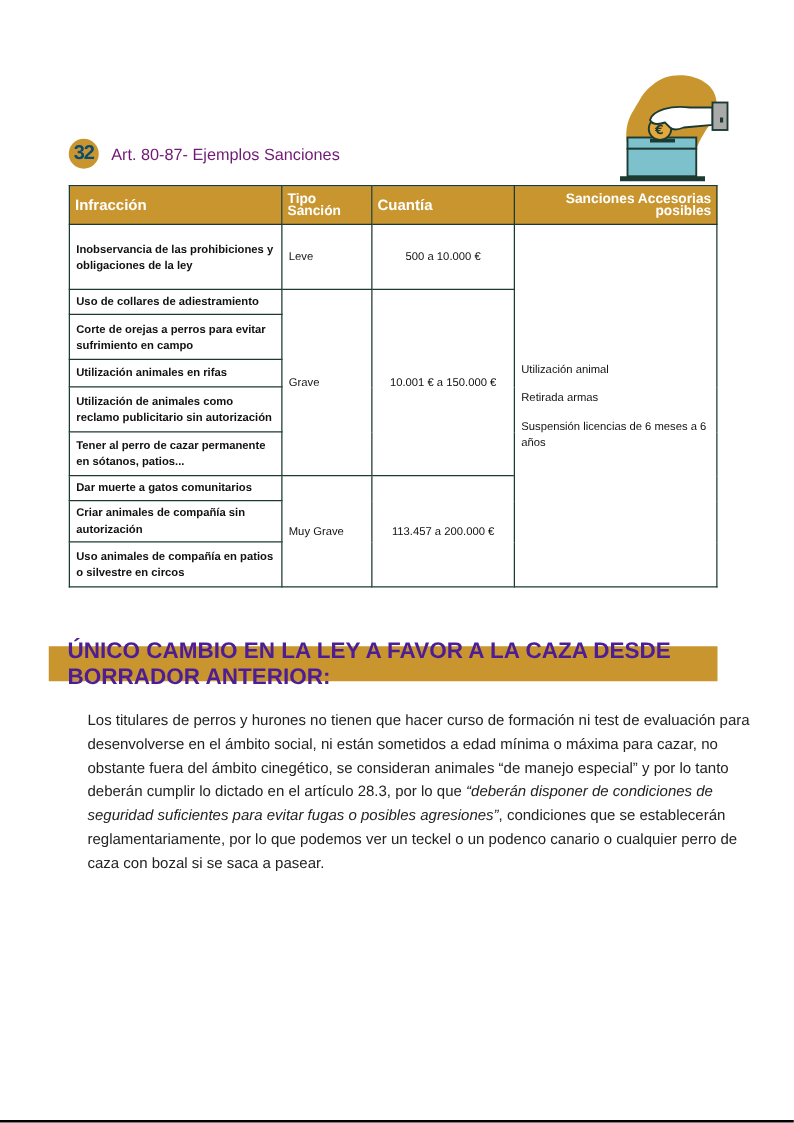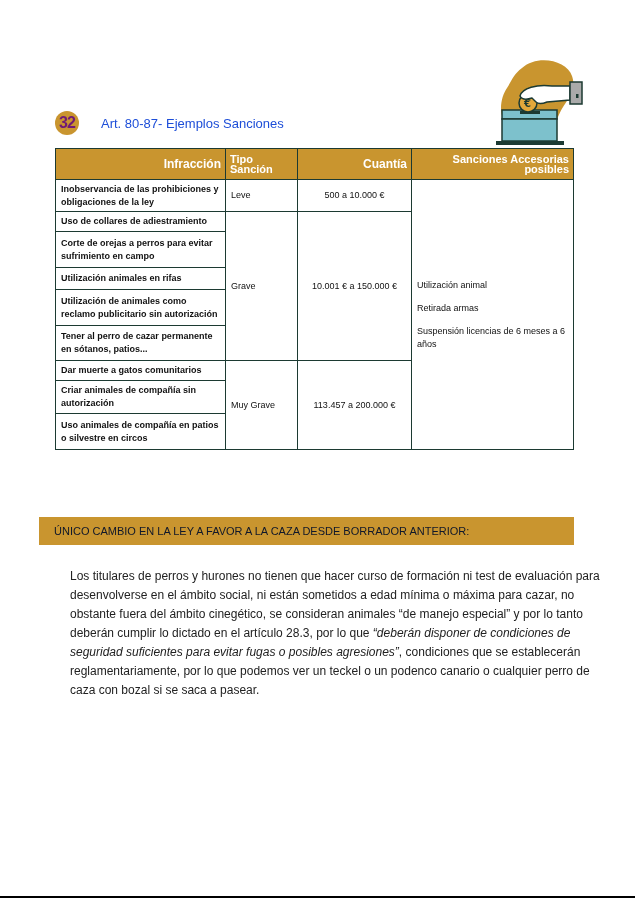--- a/index.html
+++ b/index.html
@@ -3,51 +3,51 @@
 <meta charset="utf-8">
 <style>
   html, body { margin: 0; padding: 0; }
   body {
     width: 635px; height: 898px; background: #ffffff; position: relative;
     font-family: "Liberation Sans", "DejaVu Sans", sans-serif; color: #111;
     overflow: hidden;
   }
   .title-wrap { position: absolute; left: 55px; top: 111px; display: flex; align-items: center; }
   .badge {
-    width: 24px; height: 24px; border-radius: 50%; background: #c9952f; color: #701a75;
+    width: 24px; height: 24px; border-radius: 50%; background: #c9952f; color: #0c4a6e;
     font-weight: bold; font-size: 16px; display: flex; align-items: center; justify-content: center;
     letter-spacing: -1px;
   }
-  .title { margin-left: 22px; font-size: 13px; color: #1d4ed8; }
+  .title { margin-left: 10px; font-size: 13px; color: #701a75; }
   .illustration { position: absolute; left: 492px; top: 58px; width: 100px; height: 94px; }
 
   table.sanc {
     position: absolute; left: 55px; top: 148px; width: 518px; border-collapse: collapse;
     font-size: 9px; table-layout: fixed;
   }
   table.sanc th {
-    background: #c9952f; color: #fff; font-weight: bold; text-align: right;
+    background: #c9952f; color: #fff; font-weight: bold; text-align: left;
     border: 1.3px solid #1c3a32; height: 30px; padding: 0 4px; line-height: 10px;
   }
   table.sanc th.h1 { font-size: 12px; }
   table.sanc th.h2 { font-size: 11px; text-align: left; line-height: 10px; }
   table.sanc th.h3 { font-size: 12px; margin-top: 20px; }
   table.sanc th.h4 { font-size: 11px; text-align: right; line-height: 10px; }
   table.sanc td { border: 1.3px solid #1c3a32; padding: 2px 5px; vertical-align: middle; line-height: 13px; color: #111; }
   td.infr { font-weight: bold; font-size: 9px; color: #222; }
   td.tipo { font-size: 9px; color: #333; }
   td.cuan { font-size: 9px; color: #333; text-align: center; }
   td.acc { font-size: 9px; color: #333; vertical-align: middle; padding-left: 12px; }
   td.acc div { margin: 10px 0; }
 
   .banner {
     position: absolute; left: 39px; top: 517px; width: 535px; height: 28px; background: #c9952f;
     display: flex; align-items: center;
   }
-  .banner span { margin-left: 15px; font-size: 11px; color: #0f172a; }
+  .banner span { margin-left: 15px; font-size: 18px; color: #4c1d95; font-weight: bold; }
 
   .para {
     position: absolute; left: 54px; top: 555px; width: 535px; font-size: 12px; line-height: 19px;
     color: #222;
     margin-left: 16px;
   }
   .para em { font-style: italic; }
   .bottom-rule { position: absolute; left: 0; top: 896px; width: 635px; height: 2px; background: #000; }
 </style>
 </head>
@@ -80,21 +80,21 @@
   </colgroup>
   <thead>
     <tr>
       <th class="h1">Infracción</th>
       <th class="h2">Tipo Sanción</th>
       <th class="h3">Cuantía</th>
       <th class="h4">Sanciones Accesorias posibles</th>
     </tr>
   </thead>
   <tbody>
-    <tr style="height:32px">
+    <tr style="height:52px">
       <td class="infr">Inobservancia de las prohibiciones y obligaciones de la ley</td>
       <td class="tipo">Leve</td>
       <td class="cuan">500 a 10.000 €</td>
       <td class="acc" rowspan="9" style="border-bottom:1.3px solid #1c3a32;">
         <div>Utilización animal</div>
         <div>Retirada armas</div>
         <div>Suspensión licencias de 6 meses a 6 años</div>
       </td>
     </tr>
     <tr style="height:20px">

